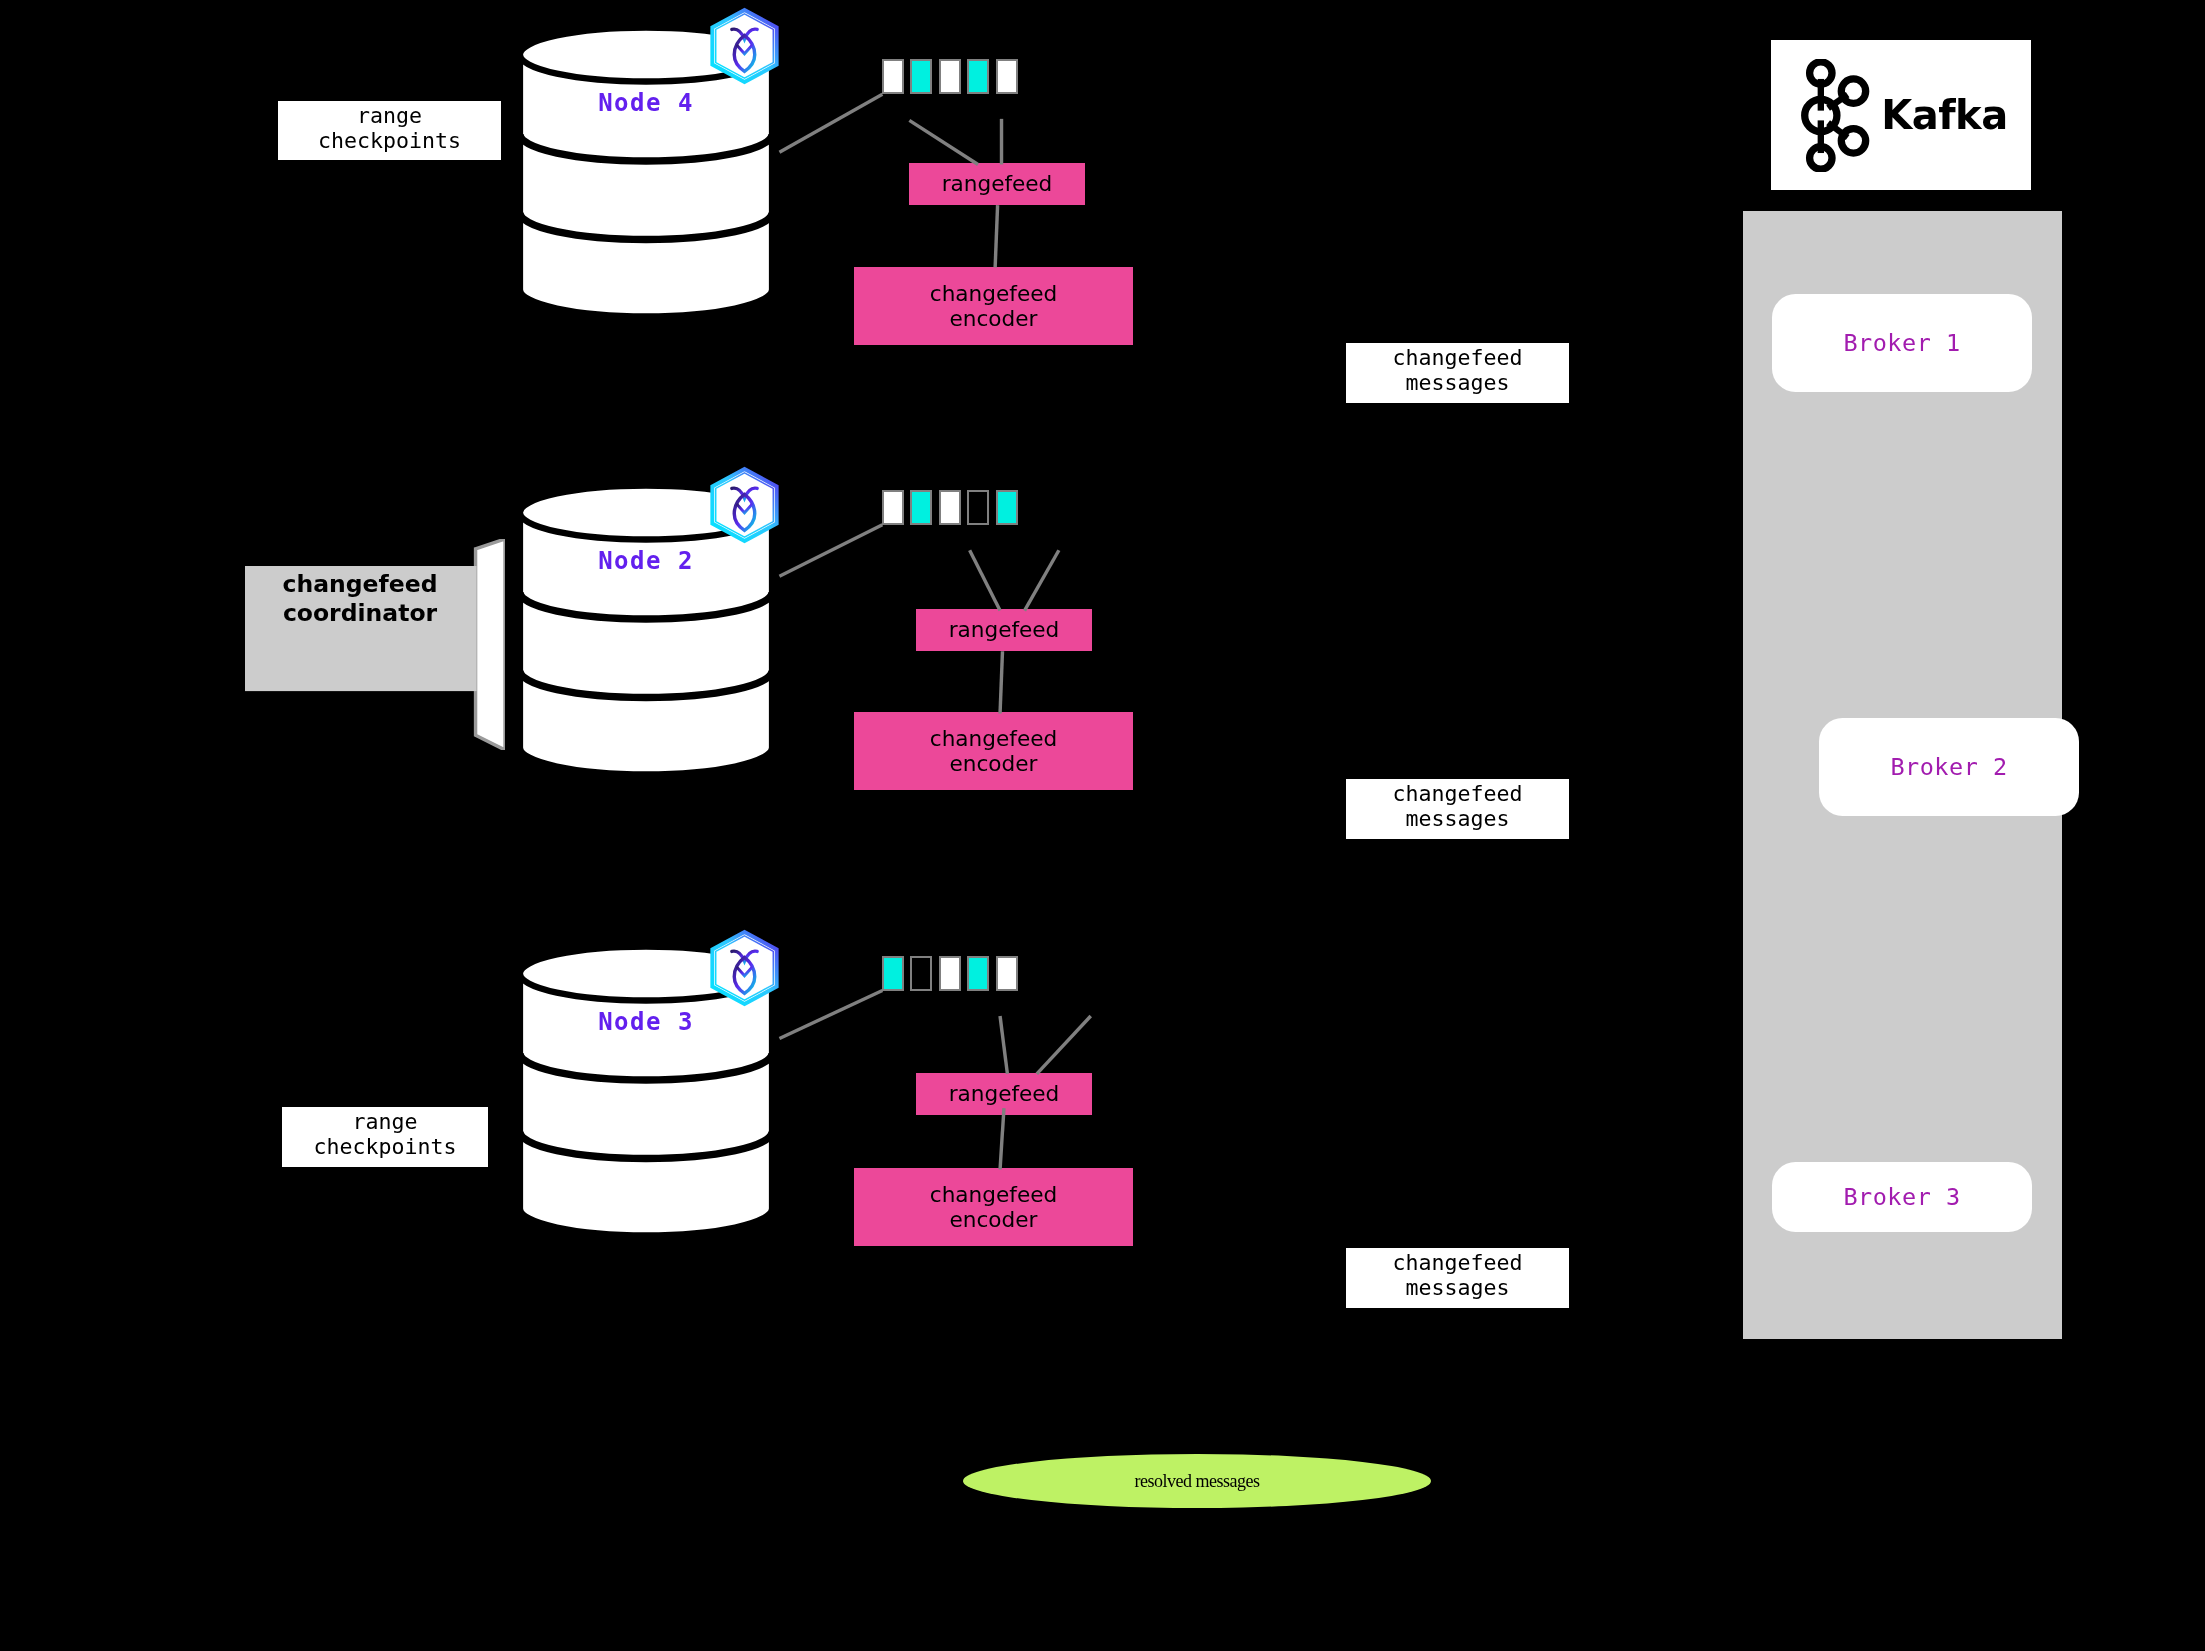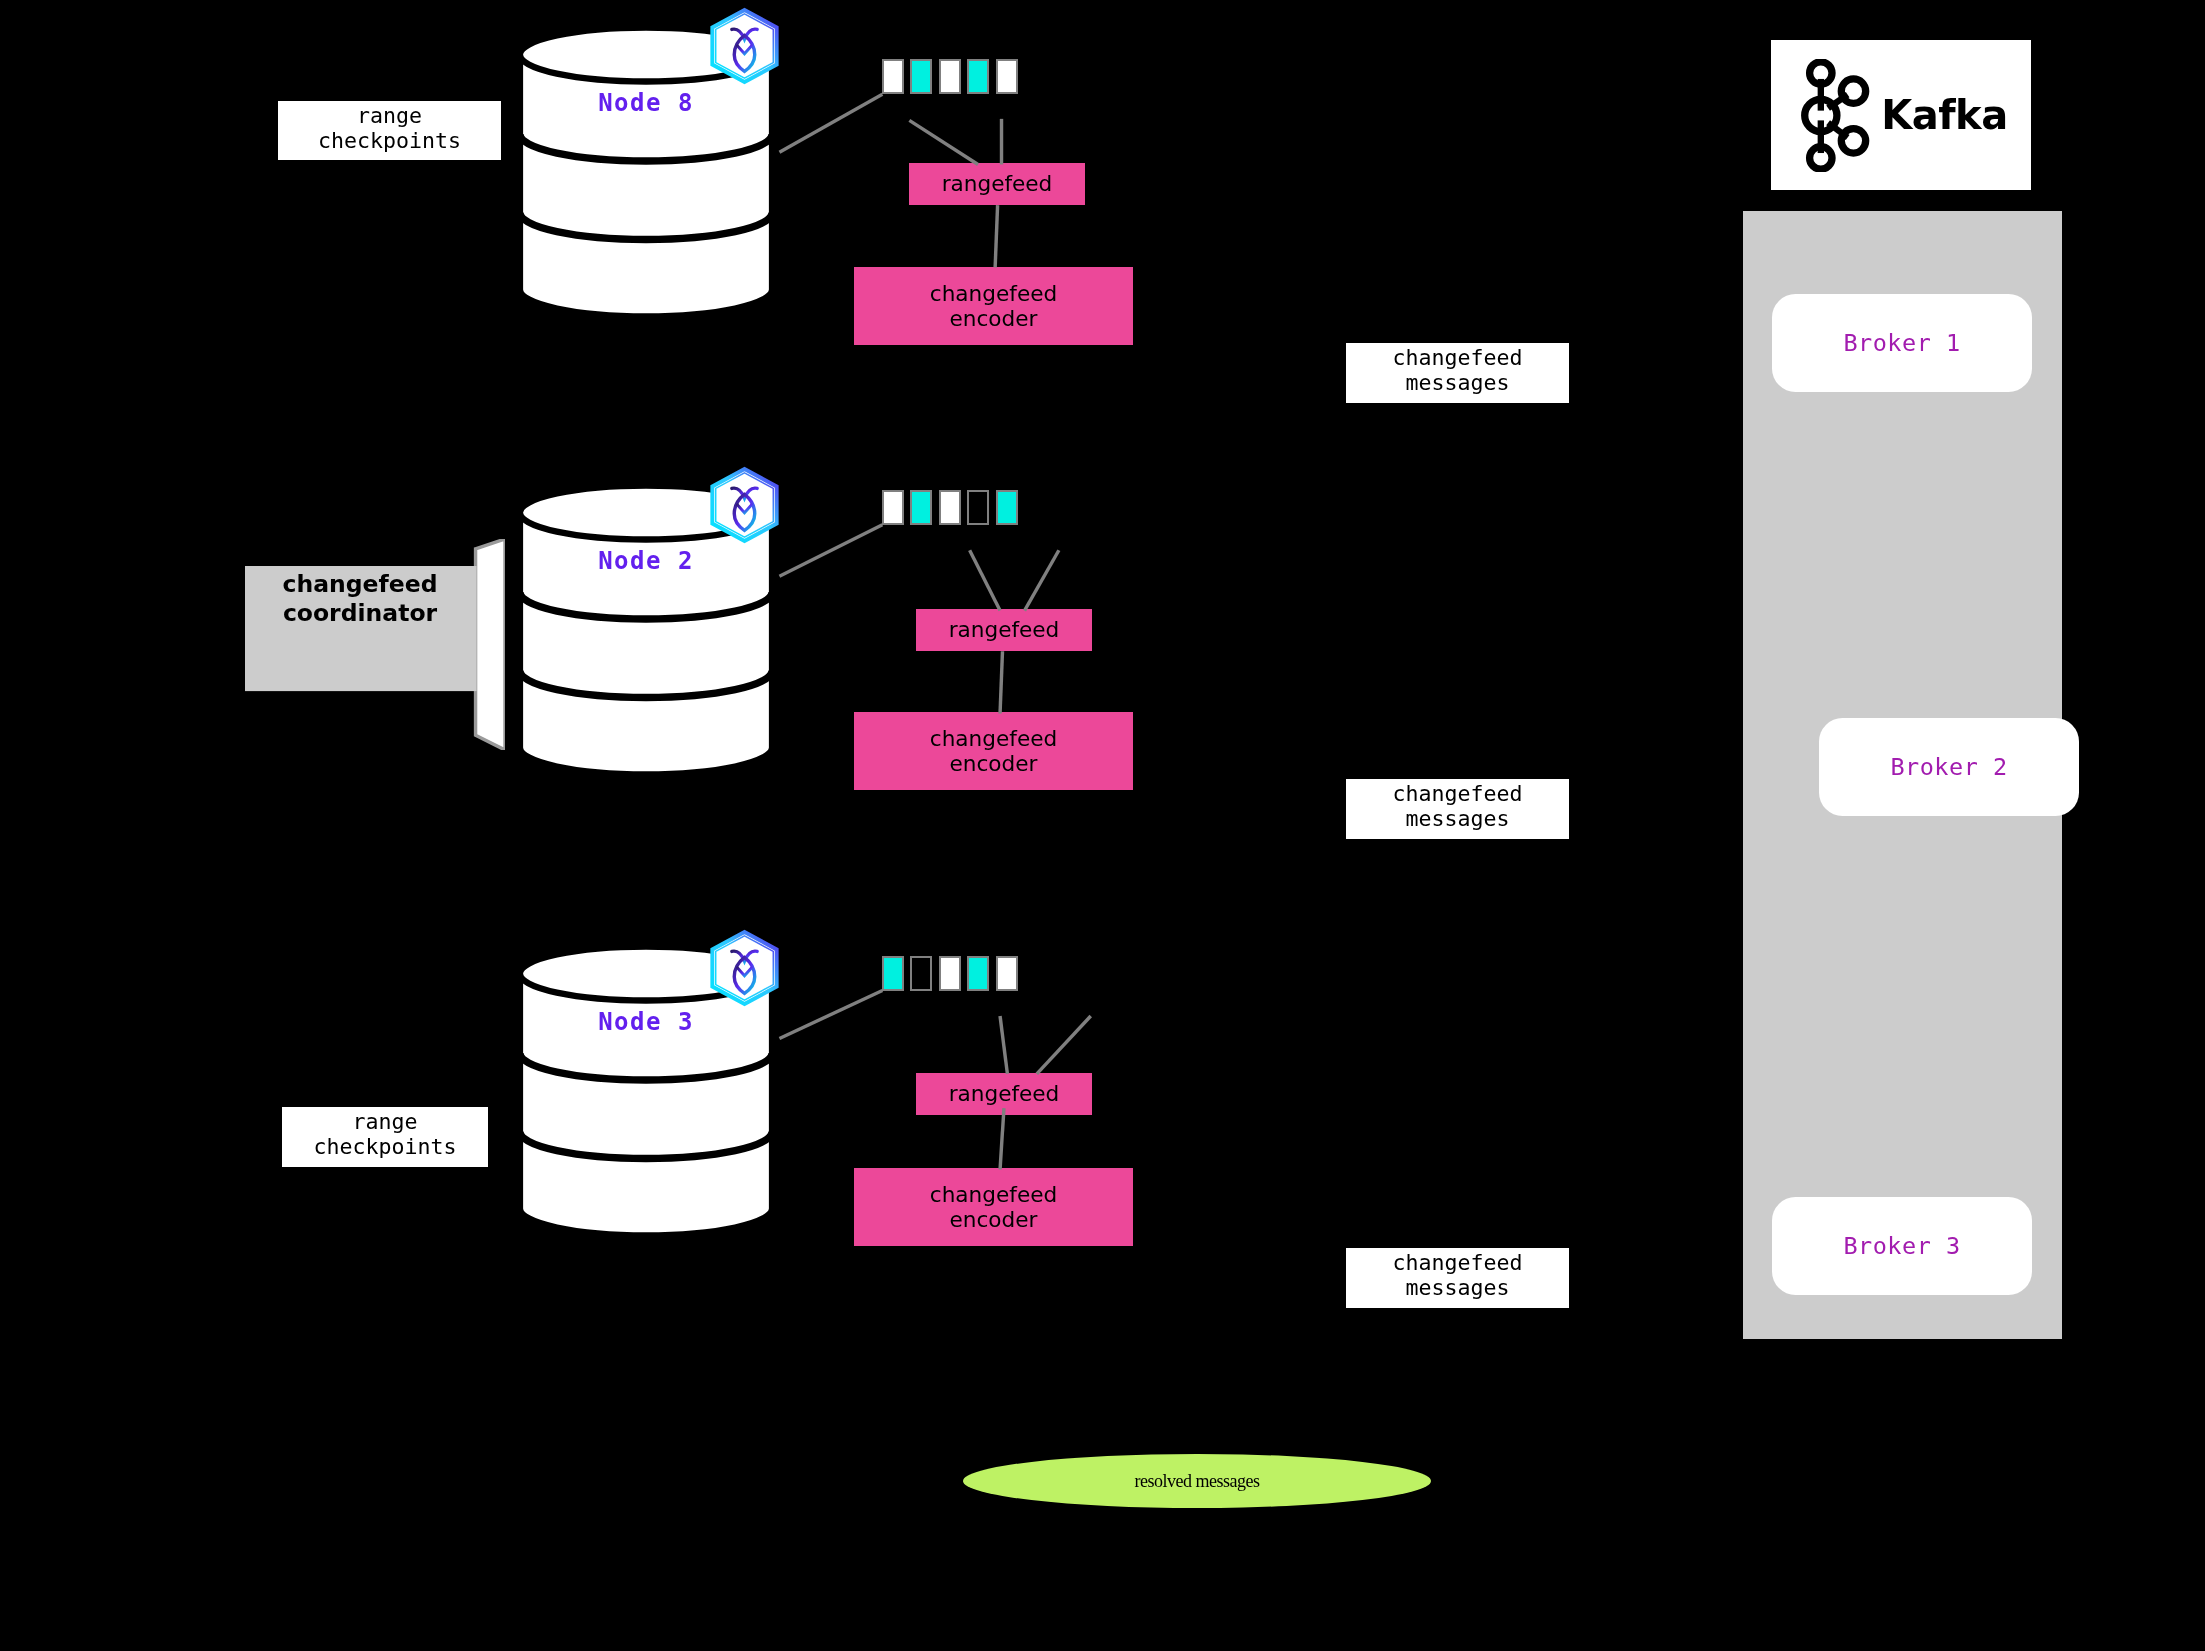--- a/index.html
+++ b/index.html
@@ -220,21 +220,21 @@
     <polygon points="4258,690 4210,672 4210,708" fill="#000000"></polygon>
   </svg>
 
   <div class="cylinder" style="left:516px; top:25.5px;">
     <svg class="cyl-svg" viewBox="0 0 530 595" xmlns="http://www.w3.org/2000/svg">
       <path d="M8 58 L8 537 A257 55 0 0 0 522 537 L522 58 Z" fill="#ffffff" stroke="#000000" stroke-width="13"></path>
       <ellipse cx="265" cy="58" rx="257" ry="55" fill="#ffffff" stroke="#000000" stroke-width="13"></ellipse>
       <path d="M8 220 A257 55 0 0 0 522 220" fill="none" stroke="#000000" stroke-width="15"></path>
       <path d="M8 380 A257 55 0 0 0 522 380" fill="none" stroke="#000000" stroke-width="15"></path>
     </svg>
-    <div class="node-label" style="top:63px;">Node 8</div>
+    <div class="node-label" style="top:63px;">Node 4</div>
   </div>
   <div class="crdb-badge" style="left:707px; top:7.4px;">
     <svg viewBox="0 0 152 160" xmlns="http://www.w3.org/2000/svg">
       <defs>
         <linearGradient id="hexg1" x1="0" y1="1" x2="1" y2="0">
           <stop offset="0%" stop-color="#00e5ff"></stop>
             <stop offset="55%" stop-color="#2ec7ff"></stop>
             <stop offset="100%" stop-color="#5a2bef"></stop>
         </linearGradient>
         <linearGradient id="bugg1" x1="0" y1="0" x2="1" y2="1">
@@ -350,19 +350,19 @@
       <circle cx="55" cy="115" r="33" fill="none" stroke="#000000" stroke-width="15"></circle>
       <circle cx="55" cy="202" r="23" fill="none" stroke="#000000" stroke-width="15"></circle>
       <circle cx="122" cy="65" r="25" fill="none" stroke="#000000" stroke-width="15"></circle>
       <circle cx="122" cy="167" r="25" fill="none" stroke="#000000" stroke-width="15"></circle>
     </svg>
     <span class="kafka-word">Kafka</span>
   </div>
   <div class="kafka-panel" style="left:1743px; top:211px; width:319px; height:1128px;"></div>
   <div class="broker" style="left:1772px; top:294px; width:260px; height:98px;">Broker 1</div>
   <div class="broker" style="left:1772px; top:718px; width:260px; height:98px;margin-left:47px;">Broker 2</div>
-  <div class="broker" style="left:1772px; top:1162px; width:260px; height:98px;margin-top:35px;">Broker 3</div>
+  <div class="broker" style="left:1772px; top:1162px; width:260px; height:70px;">Broker 3</div>
 
   <div class="pill" style="left:963px; top:1454px; width:468px; height:54px;">resolved messages</div>
 
 
 </div>
 
 
 </body></html>

